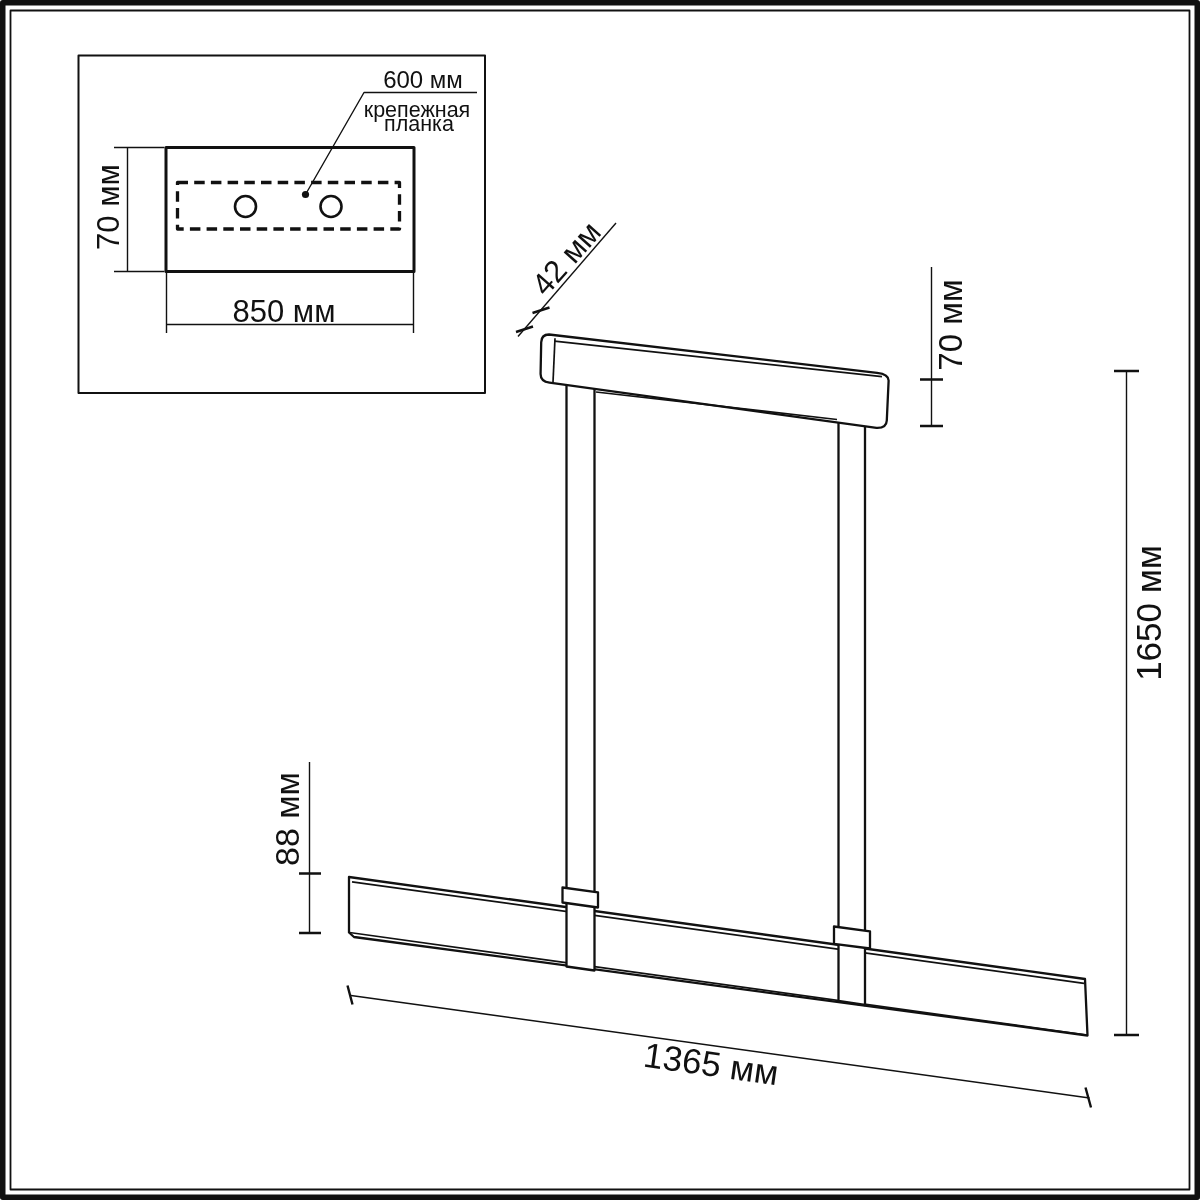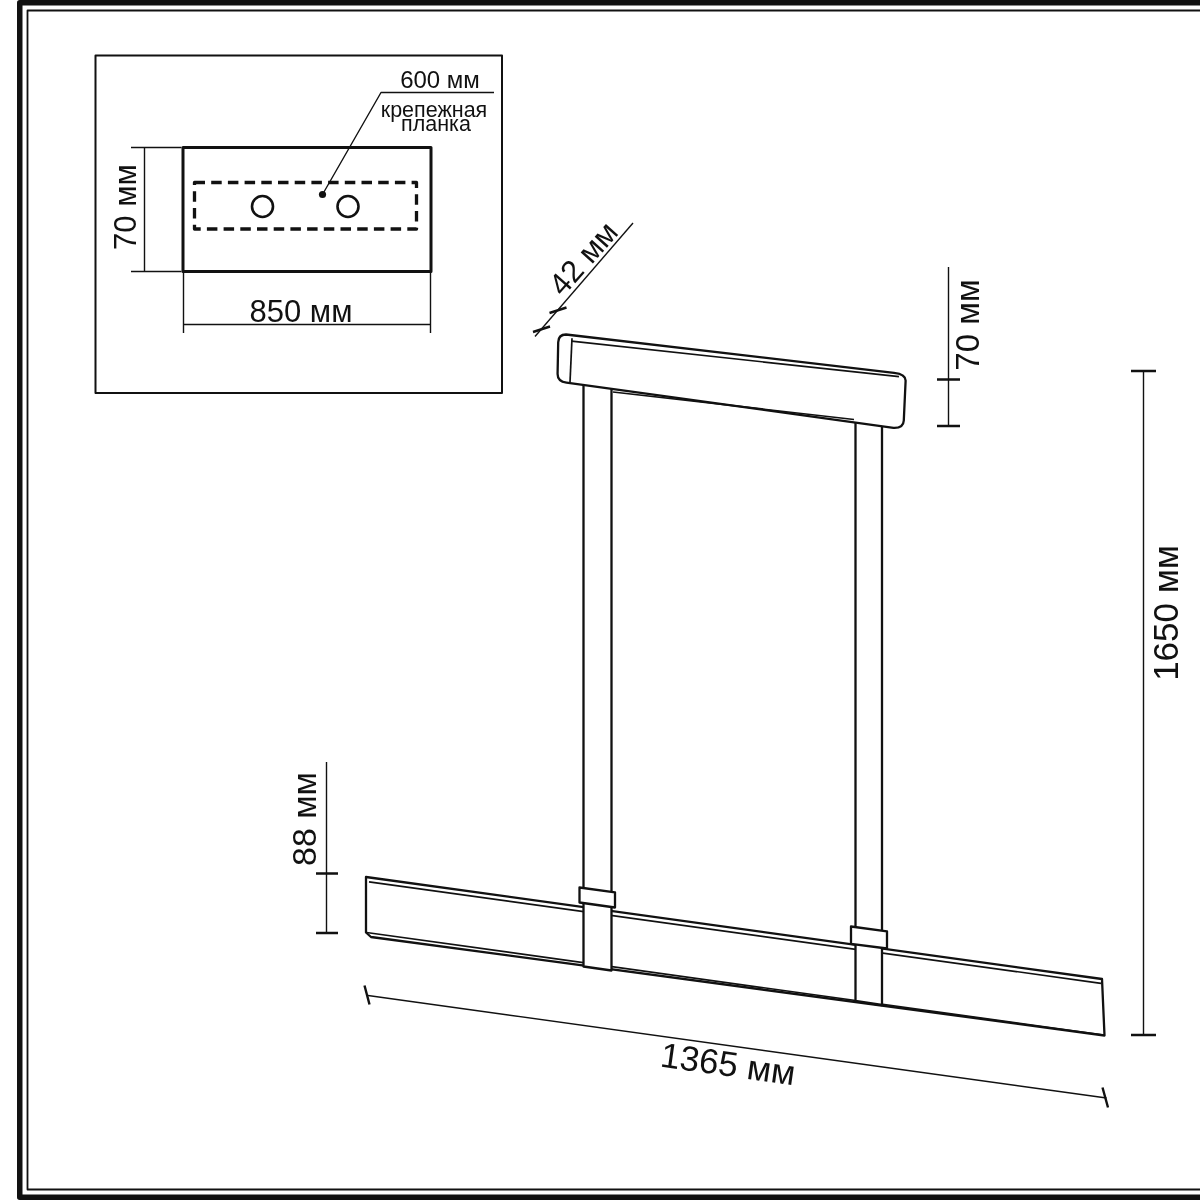--- a/index.html
+++ b/index.html
@@ -1,20 +1,20 @@
 <!DOCTYPE html>
 <html style="--line: #111111; --bg: #ffffff;"><head>
 <meta charset="utf-8">
 <style>
   :root{
     --line:#111111;
     --bg:#ffffff;
   }
   html,body{margin:0;padding:0;background:var(--bg);}
-  .stage{width:960px;height:1200px;position:relative;background:var(--bg);margin-left:17px;}
+  .stage{width:960px;height:1200px;position:relative;background:var(--bg);}
   svg{display:block;}
   svg text{
     font-family:"Liberation Sans", sans-serif;
     fill:var(--line);
     font-weight:400;
   }
   .s{stroke:var(--line);fill:none;stroke-linecap:butt;stroke-linejoin:round;}
   .fw{stroke:var(--line);fill:#ffffff;stroke-linejoin:round;}
   .dim{stroke-width:1.4;}
   .tick{stroke-width:2.4;}

